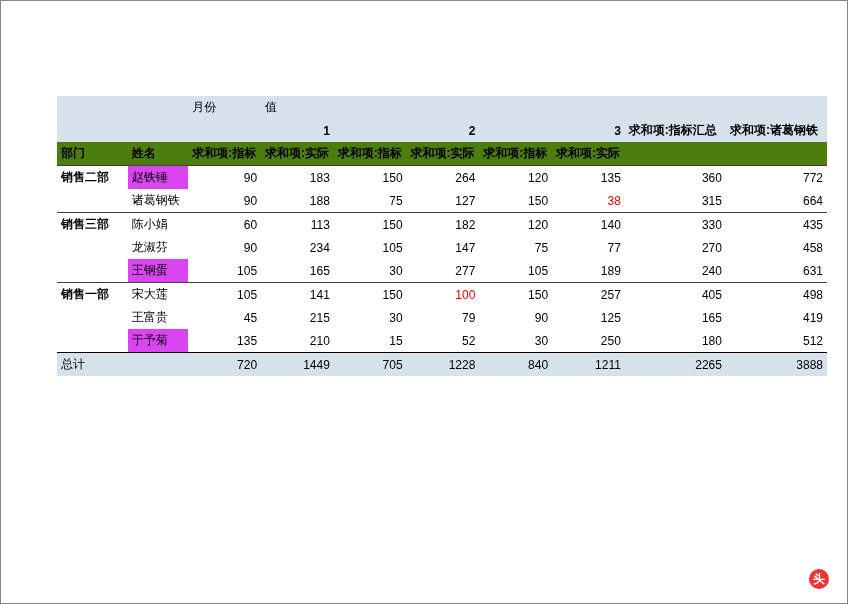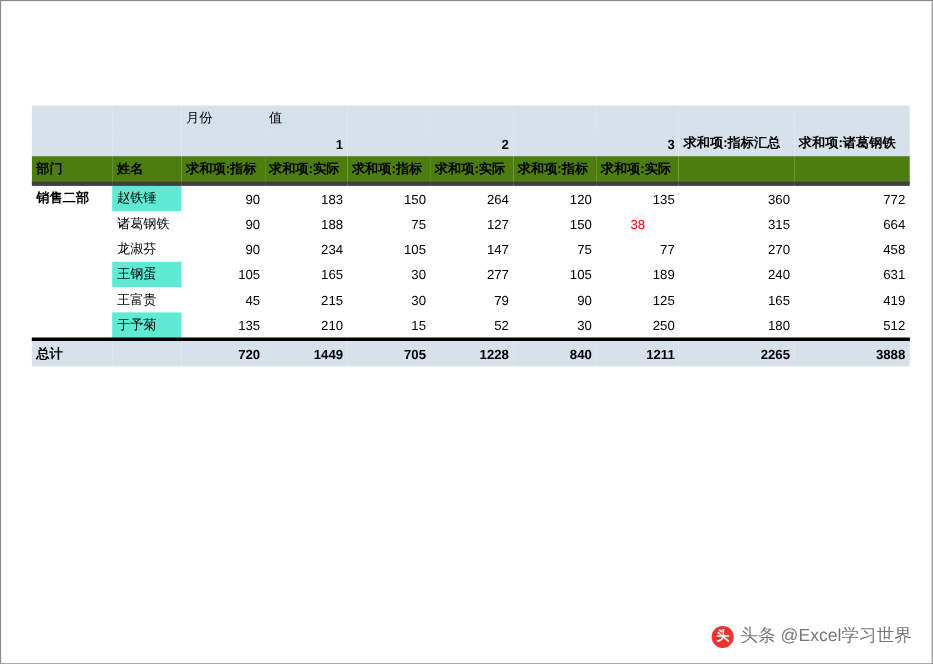--- a/index.html
+++ b/index.html
@@ -9,43 +9,43 @@
     height: 604px;
     background: #ffffff;
     font-family: "Microsoft YaHei", Arial, sans-serif;
     font-size: 12px;
     color: #000;
     position: relative;
     box-sizing: border-box;
   }
   body { border: 1px solid #888; }
   .sheet {
-    padding: 95px 20px 0 28px;
+    padding: 95px 20px 0 56px;
   }
   table {
     border-collapse: collapse;
     width: 100%;
   }
   td, th {
     padding: 3px 4px;
     font-weight: normal;
     text-align: left;
     white-space: nowrap;
   }
   .hdr1 { background: #d6e1ec; }
   .hdr2 { background: #d6e1ec; }
   .hdr3 { background: #4d7c0f; }
   .num { text-align: right; }
   .bold { font-weight: bold; }
-  .green { background: #5eead4; margin-left: 28px; }
-  .red { color: #ff0000; text-align: center; }
-  .tot td { background: #d6e1ec; font-weight: bold; }
+  .green { background: #d946ef; margin-left: 28px; }
+  .red { color: #ff0000; }
+  .tot td { background: #d6e1ec; font-weight: normal; }
   .dept { font-weight: bold; }
-  .row-line td { border-top: 4px solid #404040; }
-  .row-last td { border-bottom: 3px solid #000000; }
+  .row-line td { border-top: 1px solid #404040; }
+  .row-last td { border-bottom: 1px solid #000000; }
   .watermark {
     position: absolute;
     right: 18px;
     bottom: 14px;
     font-size: 16px;
     color: #777;
     display: flex;
     align-items: center;
     gap: 6px;
   }
@@ -133,20 +133,32 @@
           <td>诸葛钢铁</td>
           <td class="num">90</td>
           <td class="num">188</td>
           <td class="num">75</td>
           <td class="num">127</td>
           <td class="num">150</td>
           <td class="num red">38</td>
           <td class="num">315</td>
           <td class="num">664</td>
         </tr>
+        <tr class="row-line">
+          <td class="dept">销售三部</td>
+          <td>陈小娟</td>
+          <td class="num">60</td>
+          <td class="num">113</td>
+          <td class="num">150</td>
+          <td class="num">182</td>
+          <td class="num">120</td>
+          <td class="num">140</td>
+          <td class="num">330</td>
+          <td class="num">435</td>
+        </tr>
         <tr>
           <td class="dept"></td>
           <td>龙淑芬</td>
           <td class="num">90</td>
           <td class="num">234</td>
           <td class="num">105</td>
           <td class="num">147</td>
           <td class="num">75</td>
           <td class="num">77</td>
           <td class="num">270</td>
@@ -156,20 +168,32 @@
           <td class="dept"></td>
           <td class="green">王钢蛋</td>
           <td class="num">105</td>
           <td class="num">165</td>
           <td class="num">30</td>
           <td class="num">277</td>
           <td class="num">105</td>
           <td class="num">189</td>
           <td class="num">240</td>
           <td class="num">631</td>
+        </tr>
+        <tr class="row-line">
+          <td class="dept">销售一部</td>
+          <td>宋大莲</td>
+          <td class="num">105</td>
+          <td class="num">141</td>
+          <td class="num">150</td>
+          <td class="num red">100</td>
+          <td class="num">150</td>
+          <td class="num">257</td>
+          <td class="num">405</td>
+          <td class="num">498</td>
         </tr>
         <tr>
           <td class="dept"></td>
           <td>王富贵</td>
           <td class="num">45</td>
           <td class="num">215</td>
           <td class="num">30</td>
           <td class="num">79</td>
           <td class="num">90</td>
           <td class="num">125</td>
@@ -202,14 +226,13 @@
     <td class="num">1211</td>
     <td class="num">2265</td>
     <td class="num">3888</td>
   </tr>
 </tbody>
     </table>
 </div>
 
 <div class="watermark">
   <span class="wm-icon">头</span>
-  <span>头条 @Excel学习世界</span>
 </div>
 
 </body></html>

